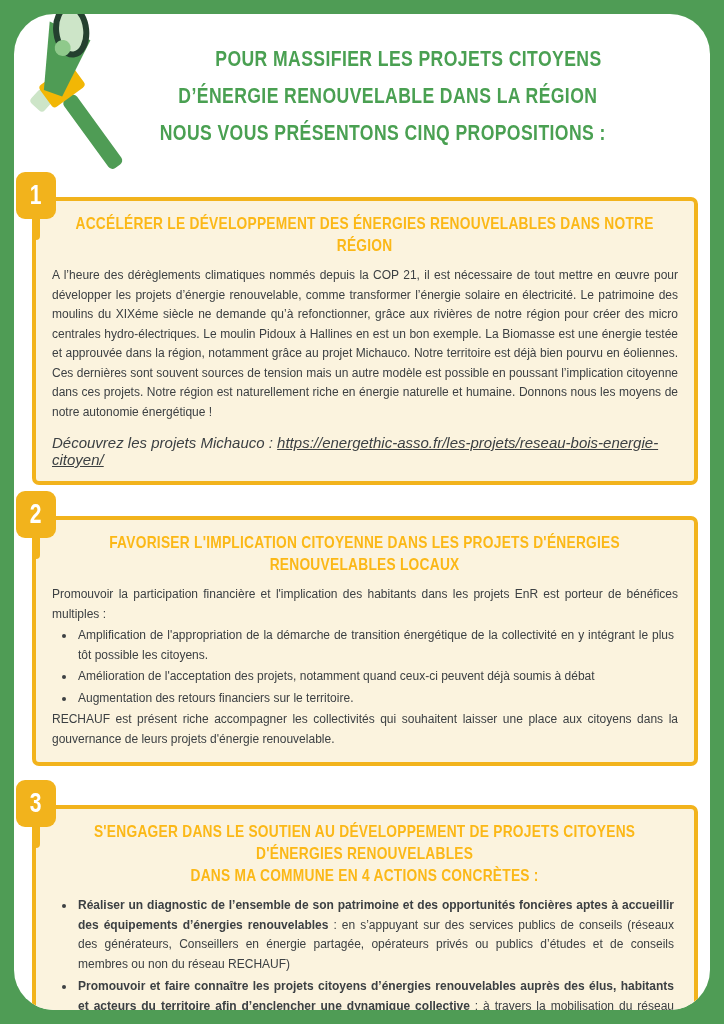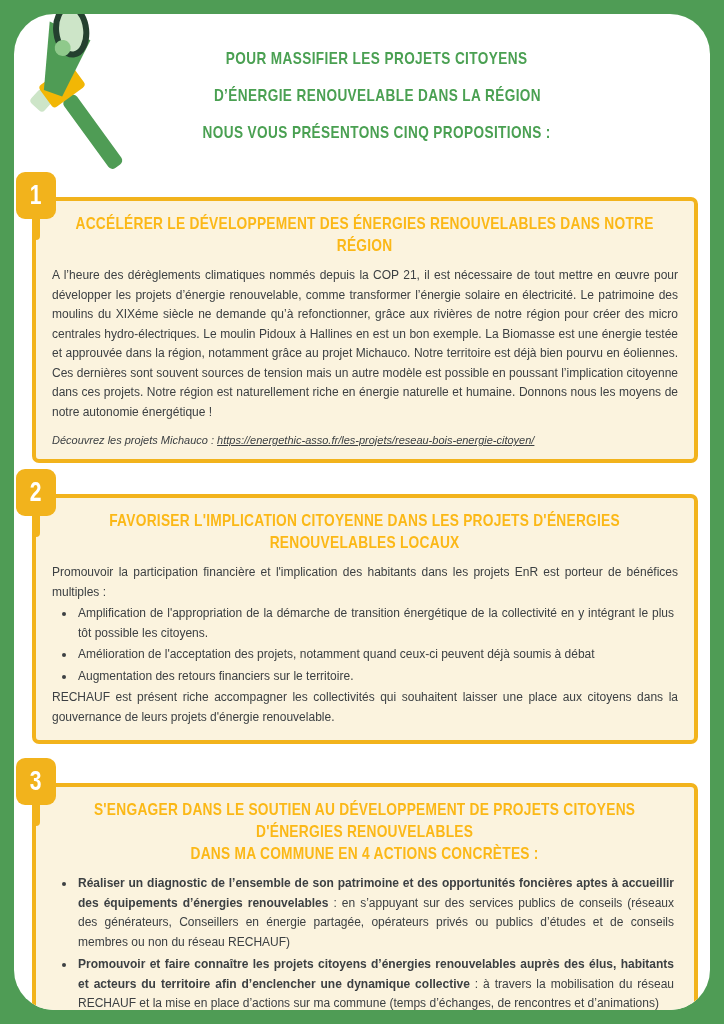--- a/index.html
+++ b/index.html
@@ -28,24 +28,24 @@
   .megaphone{
     position:absolute;
     left:-18px;top:-4px;
     width:150px;height:170px;
     z-index:5;
     pointer-events:none;
   }
   
   .header{
     margin:26px 60px 0 90px;
-    text-align:center;
+    text-align:right;
     color:#4AA052;
     font-weight:bold;
-    font-size:17px;
+    font-size:22px;
     line-height:37px;
     letter-spacing:.5px;
   }
   .header .line{
     display:inline-block;
     transform:scaleX(.8);
     transform-origin:center;
     white-space:nowrap;
   }
   
@@ -107,21 +107,21 @@
   .bodyText{
     color:#3C4043;
     font-size:12px;
     line-height:19.5px;
     text-align:justify;
   }
   .linkLine{
     margin-top:12px;
     font-style:italic;
     color:#3C4043;
-    font-size:11px;
+    font-size:15px;
   }
   .linkLine a{
     color:#3C4043;
     text-decoration:underline;
   }
   ul.bullets{
     margin:2px 0 0 0;
     padding-left:24px;
   }
   ul.bullets li{

